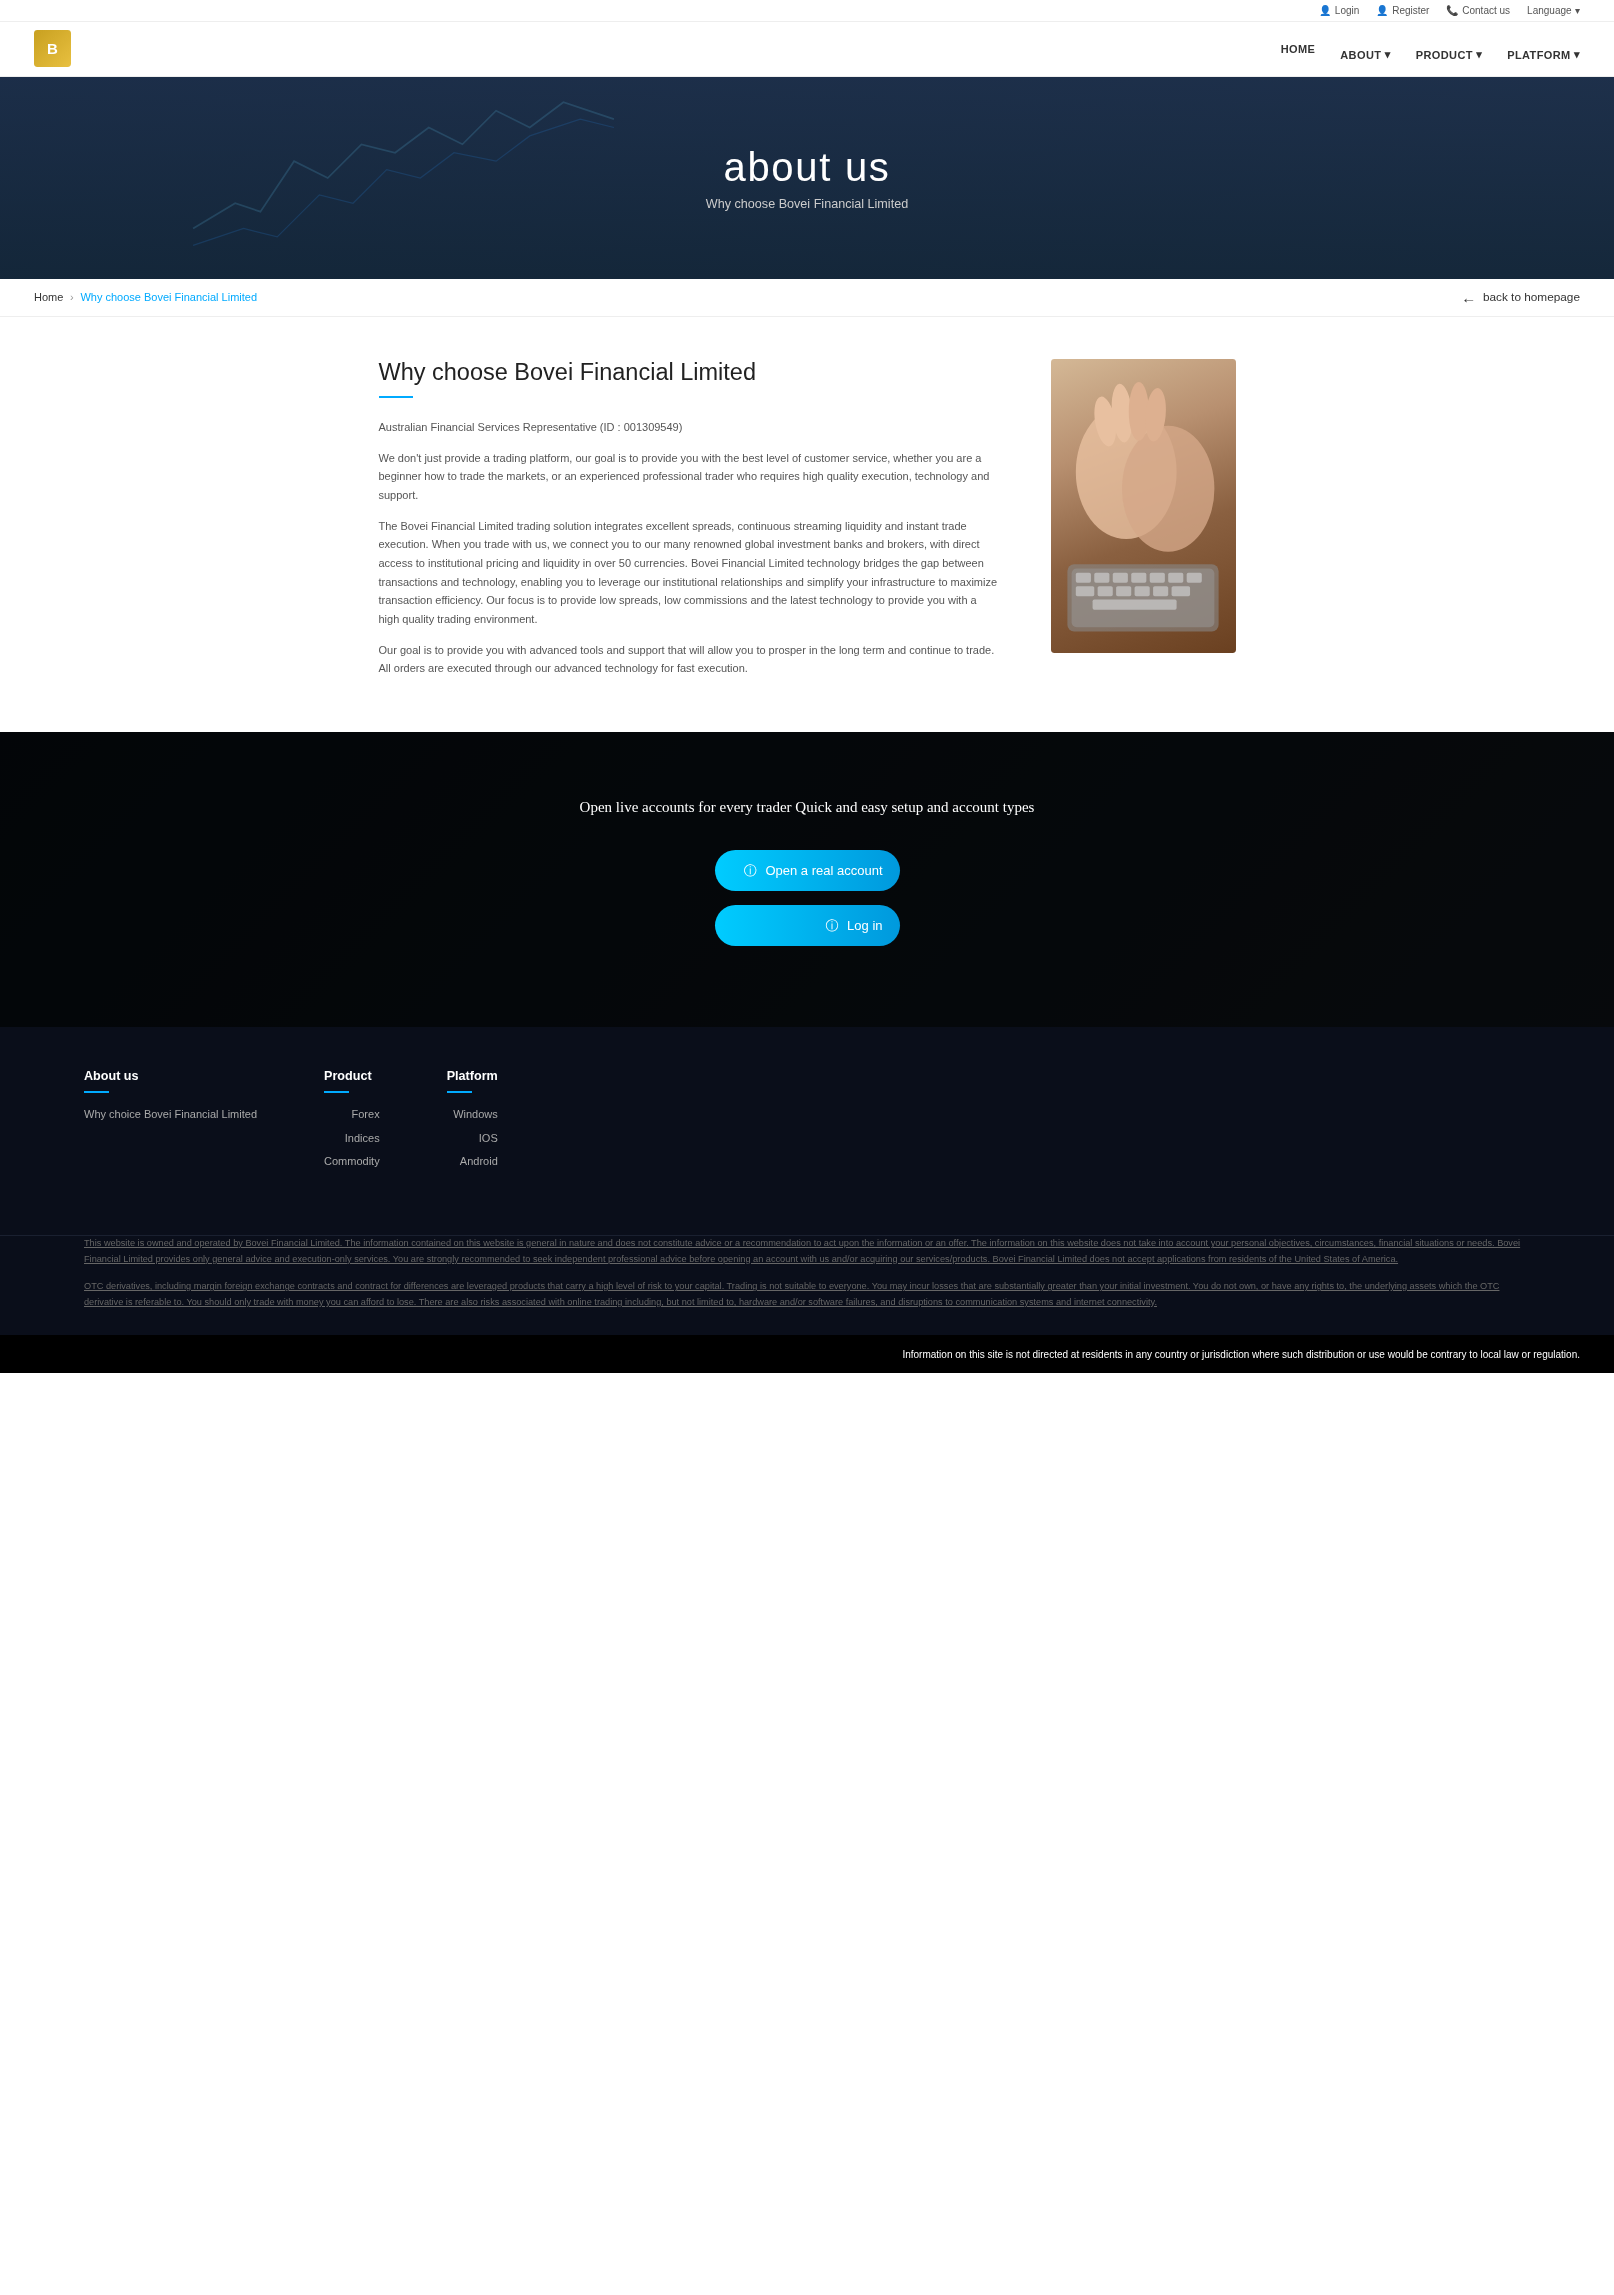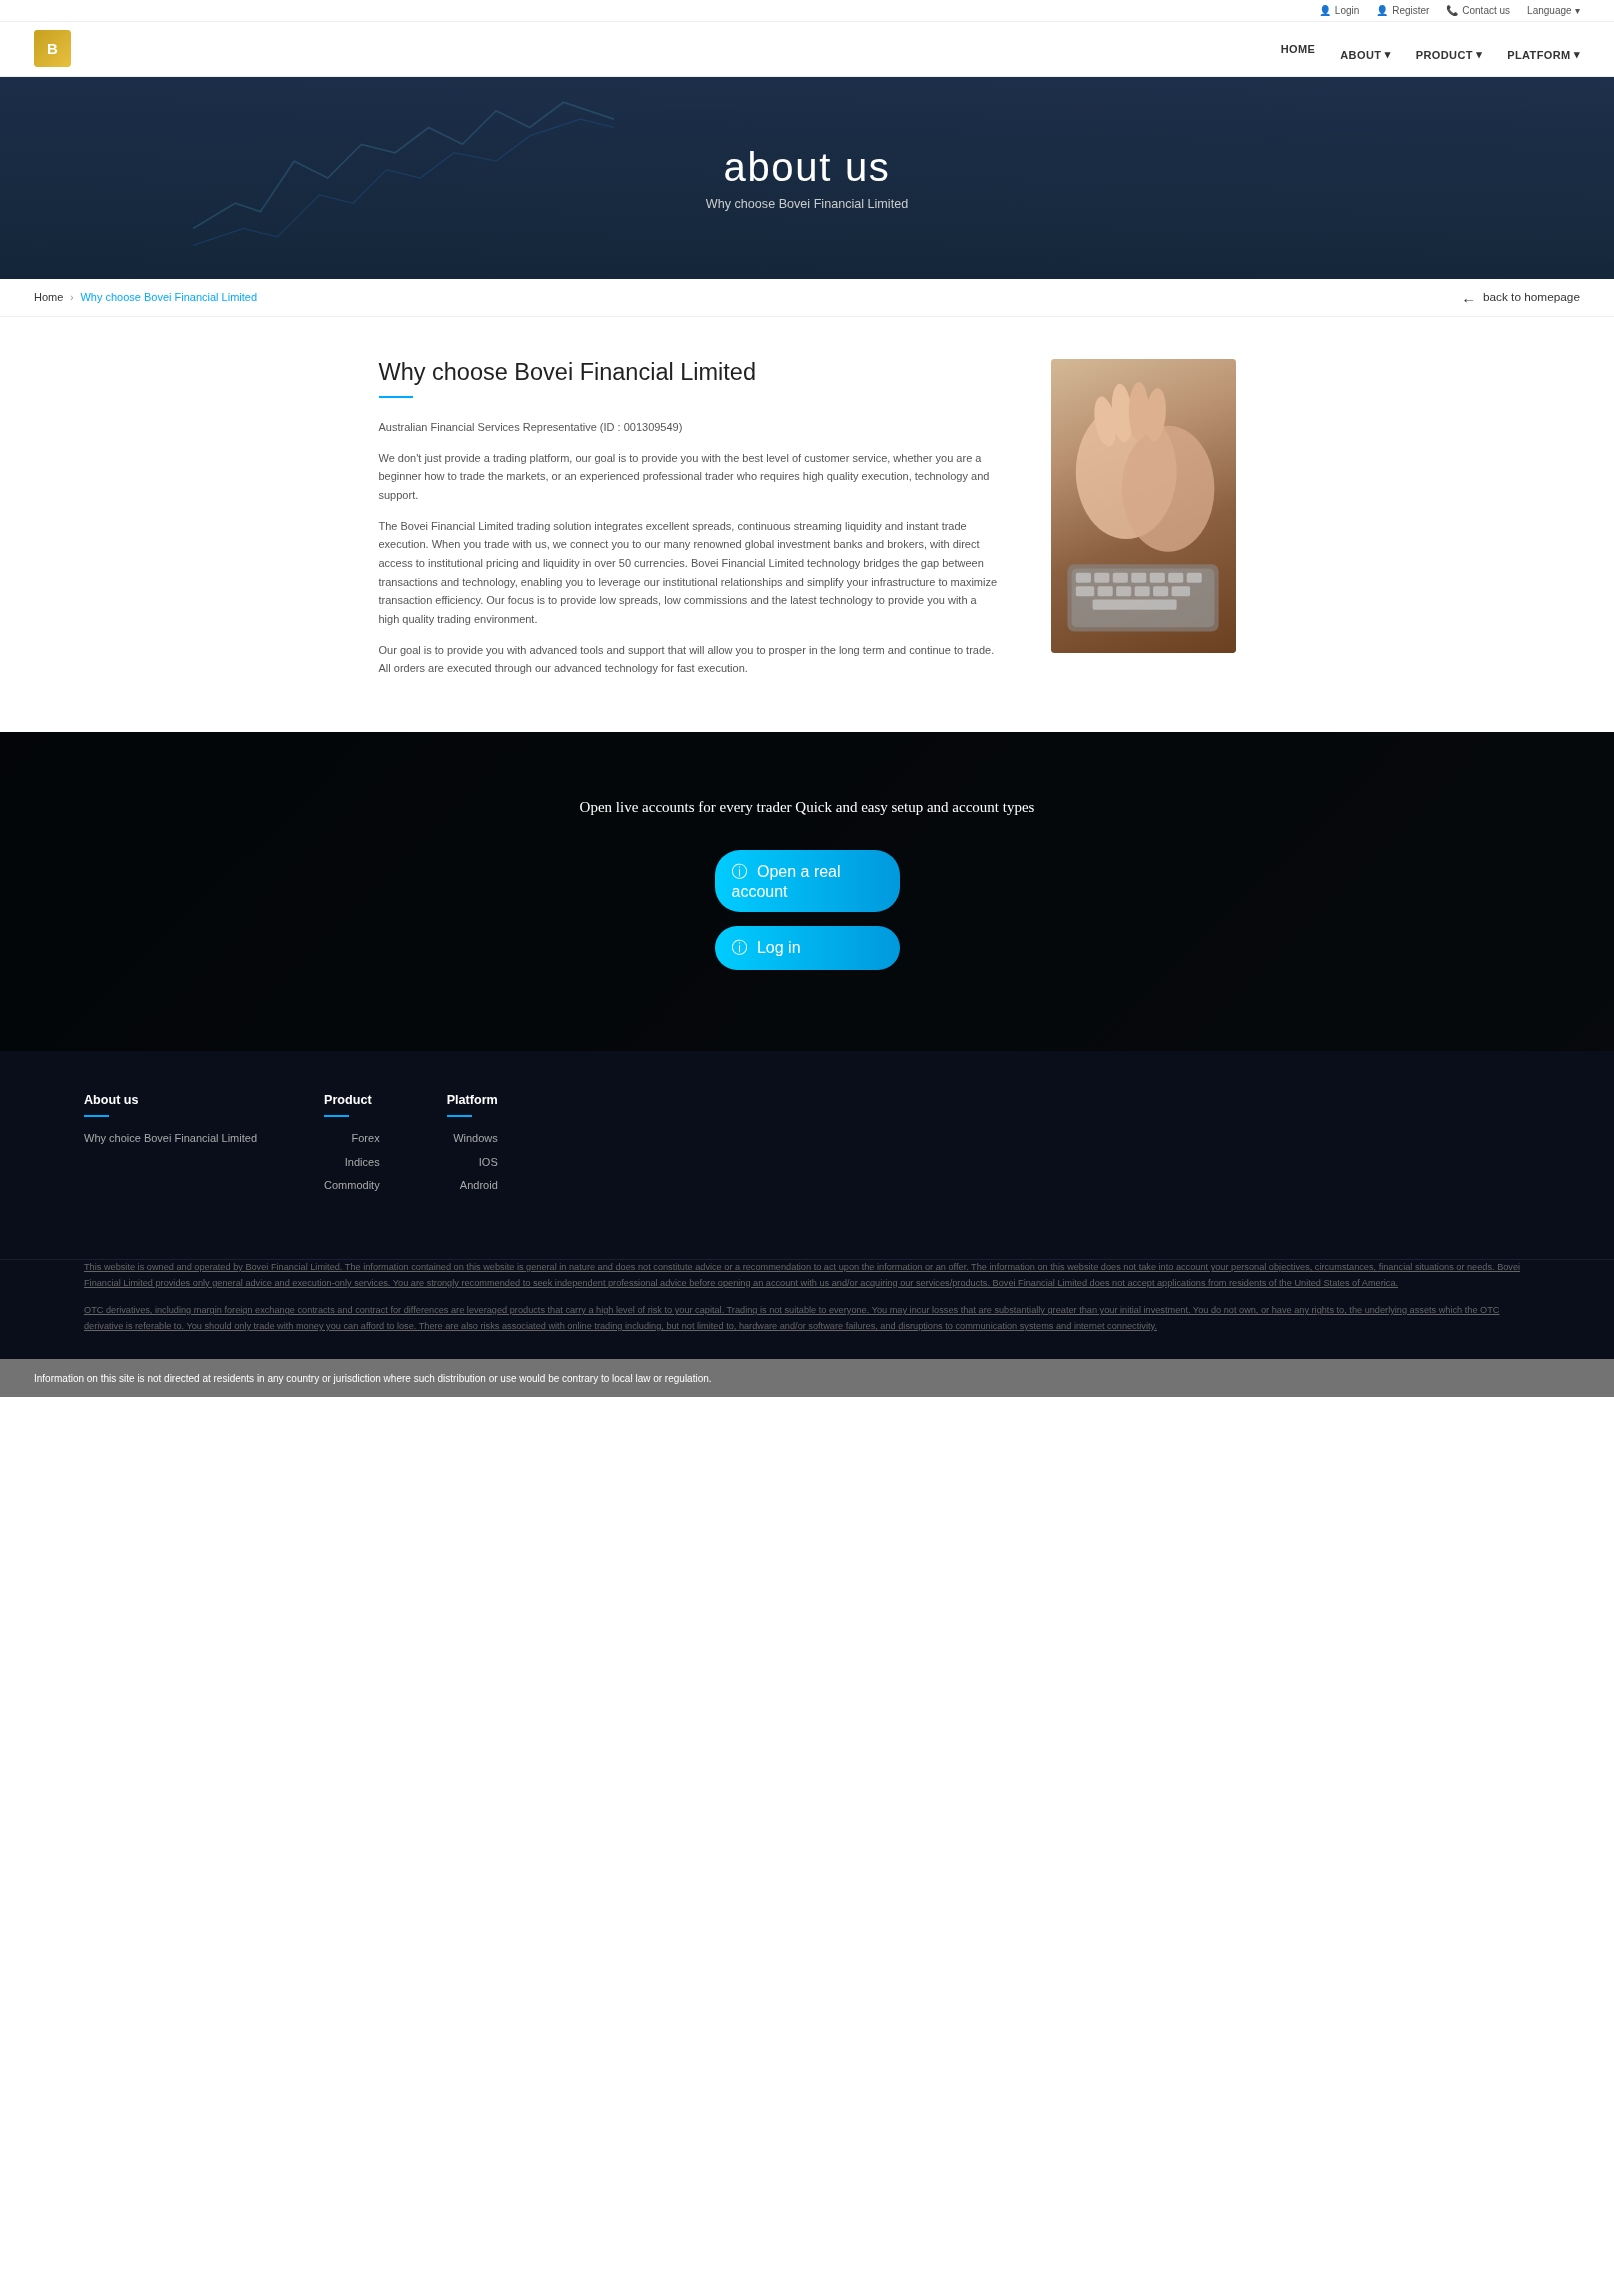--- a/index.html
+++ b/index.html
@@ -123,22 +123,22 @@
         linear-gradient(135deg, #0a1520 0%, #1a2530 100%);
       padding: 67px 34px;
       text-align: center;
       color: white;
     }
     .cta-section h3 { font-size: 15px; font-weight: 400; margin-bottom: 34px; font-family: Liberation Serif, serif; }
     .cta-btn {
       display: block; width: 185px; margin: 0 auto 13.5px;
       background: linear-gradient(90deg, #00ccff, #0099dd);
       color: white; border: none; border-radius: 25px;
-      padding: 11.8px 17px; font-size: 16px; cursor: pointer;
-      text-align: left; text-decoration: none;
+      padding: 11.8px 17px; font-size: 13px; cursor: pointer;
+      text-align: right; text-decoration: none;
     }
     .cta-icon { margin-right: 5px; }
 
     
     .footer-main {
       background: #0a0e1a;
       color: #aaa;
       padding: 42px 84px 25px;
     }
     .footer-cols { display: flex; gap: 67px; margin-bottom: 34px; }
@@ -153,23 +153,23 @@
       background: #0a0e1a;
       padding: 0 84px 25px;
       color: #666;
       font-size: 9.2px;
       line-height: 1.7;
       border-top: 0.8px solid #1a2030;
       text-decoration: underline;
     }
 
     .footer-bottom {
-      background: #737373;
+      background: #000000;
       padding: 13.5px 34px;
-      text-align: left;
+      text-align: right;
       color: white;
       font-size: 10px;
     }
 
     
     .chart-lines {
       position: absolute;
       left: 0; top: 0; width: 50%; height: 100%;
       opacity: 0.3;
     }

